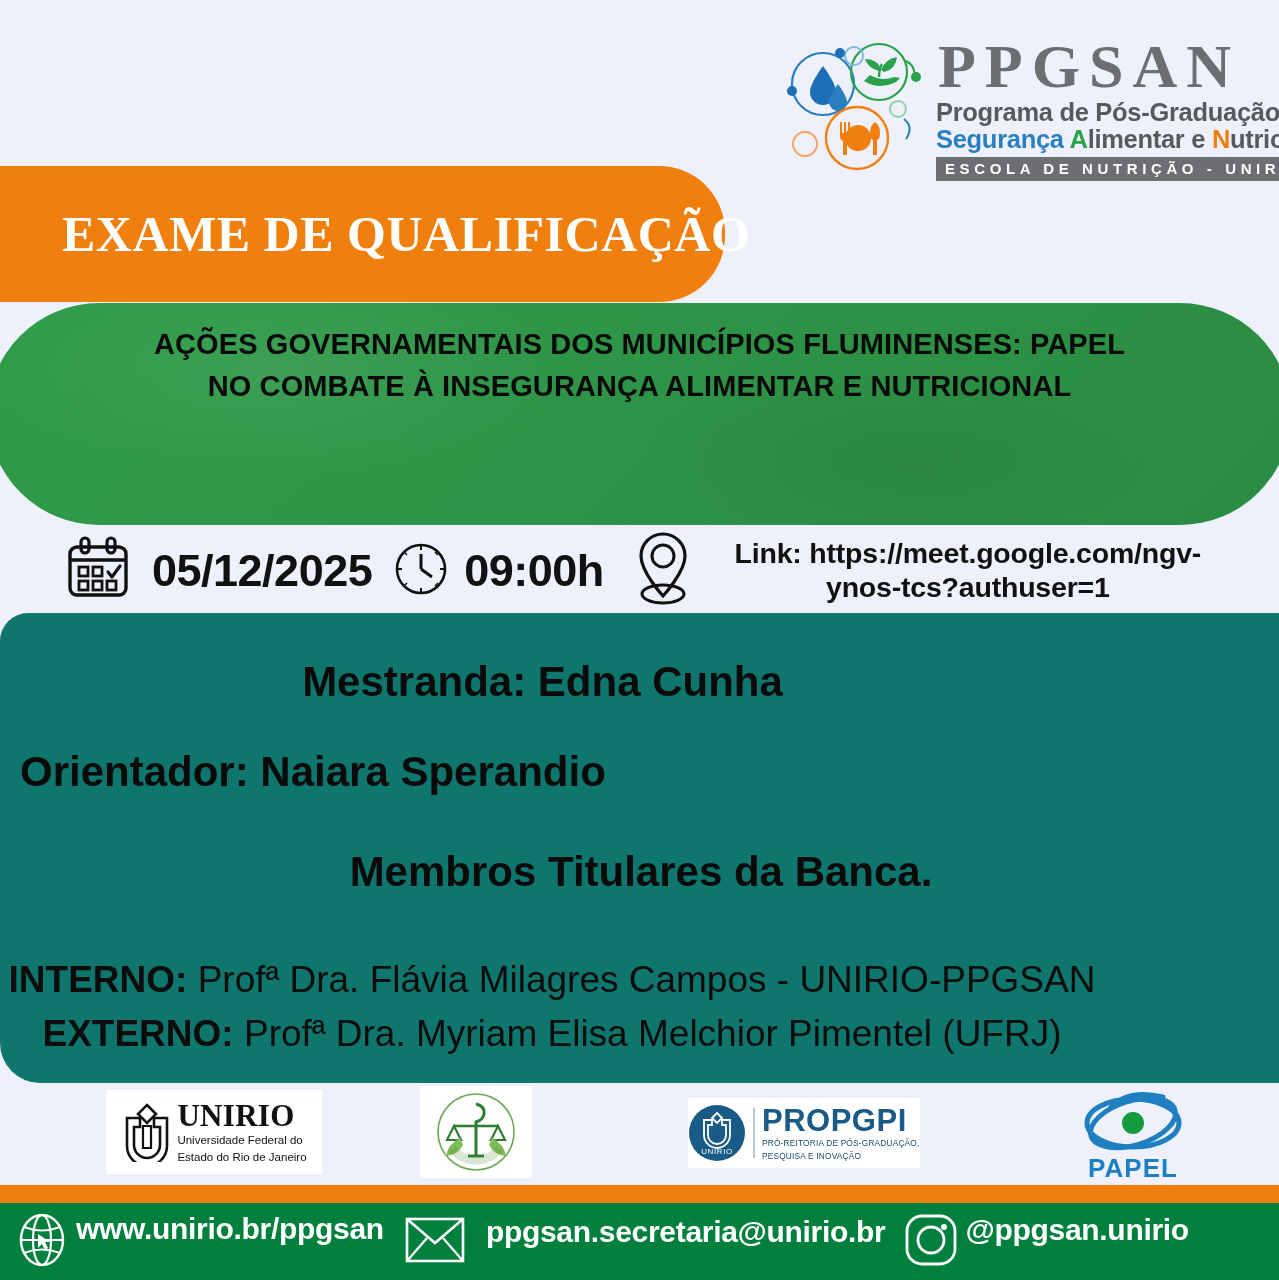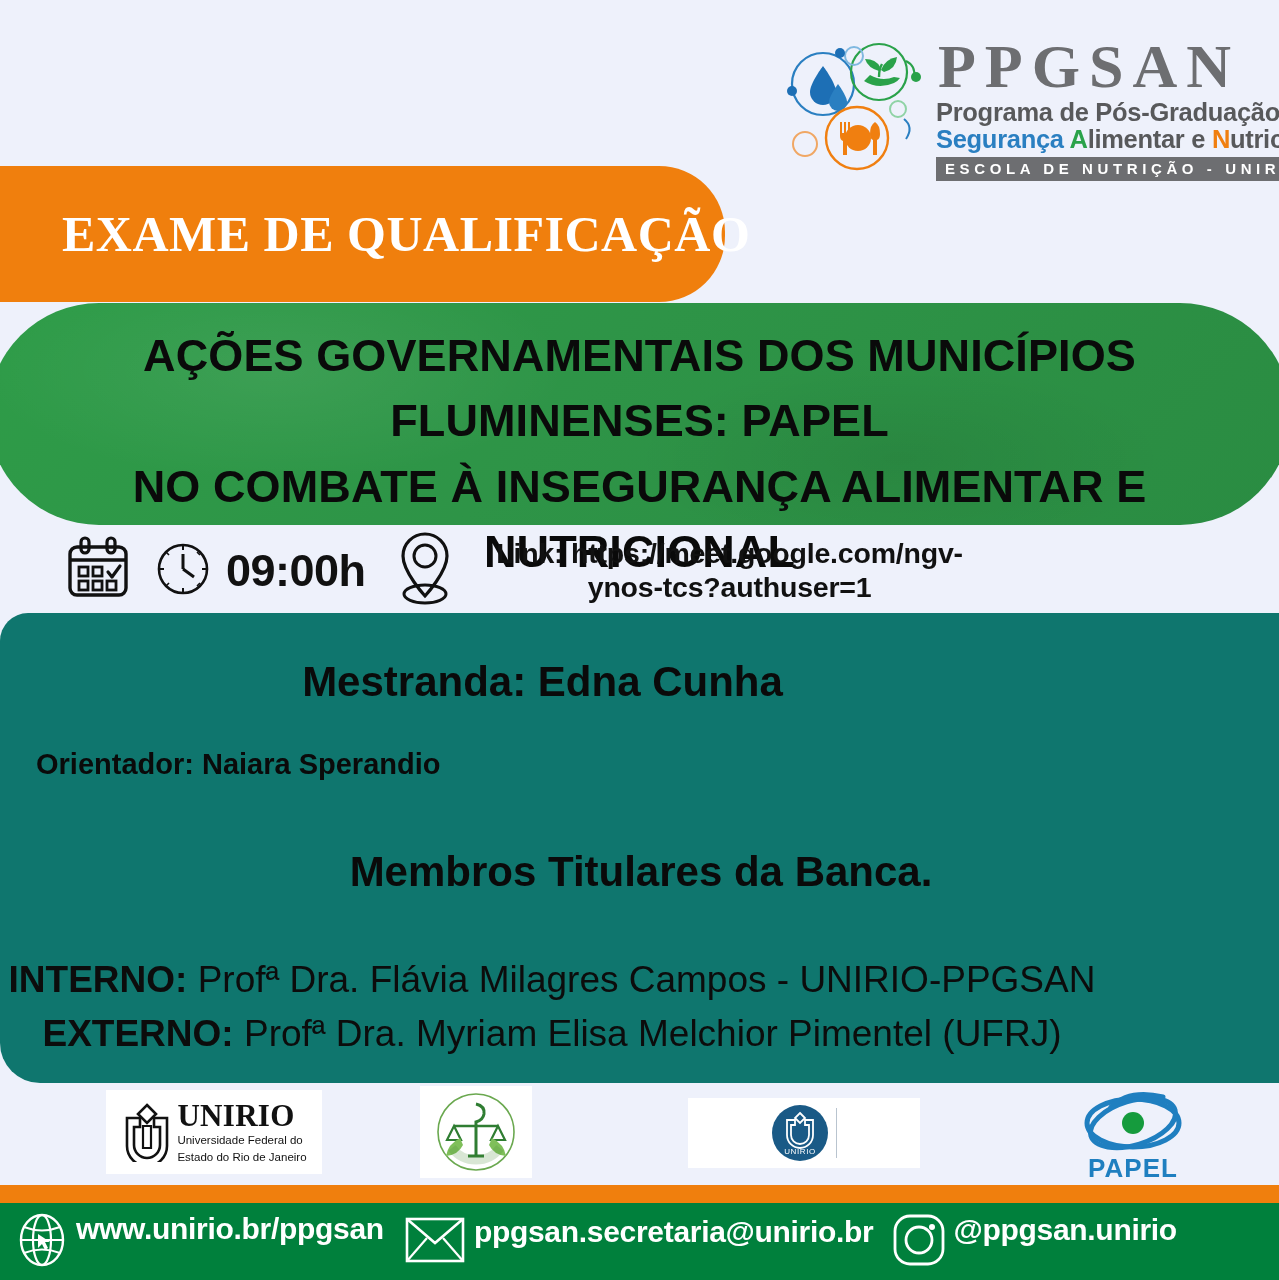--- a/index.html
+++ b/index.html
@@ -59,21 +59,21 @@
     position:absolute;left:-12px;top:303px;width:1303px;height:222px;
     background:
       radial-gradient(ellipse 420px 160px at 22% 30%, rgba(255,255,255,0.07), rgba(0,0,0,0) 70%),
       radial-gradient(ellipse 380px 140px at 70% 70%, rgba(0,0,0,0.07), rgba(0,0,0,0) 70%),
       linear-gradient(135deg,#2e9c48 0%,#2e9447 45%,#2a8c42 100%);
     border-radius:112px;
     display:flex;align-items:flex-start;justify-content:center;
   }
   .green-title{
     margin-top:20px;text-align:center;color:#0a0a0a;font-weight:700;
-    font-size:45px;line-height:1.45;letter-spacing:0.1px;width:1230px;
+    font-size:29px;line-height:1.45;letter-spacing:0.1px;width:1230px;
   }
 
   
   .info-row{
     position:absolute;left:0;top:525px;width:1279px;height:92px;
     display:flex;align-items:center;
   }
   .info-item{display:flex;align-items:center;}
   .ic{flex:0 0 auto;}
   .info-text{
@@ -84,21 +84,21 @@
     text-align:center;width:520px;letter-spacing:-0.2px;
   }
 
   
   .blue-panel{
     position:absolute;left:0;top:613px;width:1279px;height:470px;
     background:#0f766e;border-radius:28px 0 0 40px;
   }
   .name-line{color:#0a0a0a;font-weight:700;}
   .mestranda{position:absolute;left:0;top:45px;width:1085px;text-align:center;font-size:42px;}
-  .orientador{position:absolute;left:36px;top:135px;font-size:29px;}
+  .orientador{position:absolute;left:20px;top:135px;font-size:42px;}
   .membros{position:absolute;left:0;top:235px;width:1282px;text-align:center;font-size:42px;}
   .banca{position:absolute;left:0;top:340px;width:1104px;text-align:center;}
   .banca-line{font-size:37px;color:#0c0c0c;line-height:1.47;white-space:nowrap;}
   .banca-line b{font-weight:700;}
   .banca-line span{font-weight:400;}
 
   
   .logo-strip{
     position:absolute;left:0;top:1083px;width:1279px;height:102px;
     background:#eef1fb;
@@ -195,20 +195,21 @@
           <rect x="19" y="4" width="8" height="15" rx="4" fill="none" stroke="#111" stroke-width="3.2"></rect>
           <rect x="45" y="4" width="8" height="15" rx="4" fill="none" stroke="#111" stroke-width="3.2"></rect>
           <rect x="17" y="33" width="9" height="9" fill="none" stroke="#111" stroke-width="2.8"></rect>
           <rect x="31" y="33" width="9" height="9" fill="none" stroke="#111" stroke-width="2.8"></rect>
           <path d="M46 38 l4 5 l8 -11" fill="none" stroke="#111" stroke-width="3.2" stroke-linecap="round" stroke-linejoin="round"></path>
           <rect x="17" y="47" width="9" height="9" fill="none" stroke="#111" stroke-width="2.8"></rect>
           <rect x="31" y="47" width="9" height="9" fill="none" stroke="#111" stroke-width="2.8"></rect>
           <rect x="45" y="47" width="9" height="9" fill="none" stroke="#111" stroke-width="2.8"></rect>
         </svg>
       </span>
+      <span class="info-text" style="margin-left:18px;">05/12/2025</span>
     </div>
 
     <div class="info-item" style="margin-left:18px;">
       <span class="ic">
         <svg width="62" height="62" viewBox="0 0 62 62">
           <circle cx="31" cy="31" r="24" fill="none" stroke="#111" stroke-width="2.6"></circle>
           <line x1="31" y1="31" x2="31" y2="16" stroke="#111" stroke-width="3"></line>
           <line x1="31" y1="31" x2="42" y2="39" stroke="#111" stroke-width="3"></line>
           <line x1="31" y1="7" x2="31" y2="12" stroke="#111" stroke-width="2"></line>
           <line x1="31" y1="50" x2="31" y2="55" stroke="#111" stroke-width="2"></line>
@@ -279,20 +280,25 @@
 
   <div class="logo-box propgpi-box">
     <div class="propgpi-inner">
       <svg width="58" height="58" viewBox="0 0 58 58">
         <circle cx="29" cy="29" r="28" fill="#1a5a86"></circle>
         <path d="M29 9 l5 5 l-5 5 l-5 -5 Z" fill="none" stroke="#ffffff" stroke-width="1.8"></path>
         <path d="M16 16 h8 v5 h-4 v10 a9 9 0 0 0 18 0 v-10 h-4 v-5 h8 v15 a13 13 0 0 1 -26 0 Z" fill="none" stroke="#ffffff" stroke-width="1.8"></path>
         <text x="29" y="50" text-anchor="middle" fill="#ffffff" font-size="8" font-family="Liberation Sans, sans-serif" letter-spacing="0.6">UNIRIO</text>
       </svg>
       <div class="propgpi-divider"></div>
+      <div class="propgpi-txt">
+        <div class="propgpi-name">PROPGPI</div>
+        <div class="propgpi-sub">PRÓ-REITORIA DE PÓS-GRADUAÇÃO,</div>
+        <div class="propgpi-sub">PESQUISA E INOVAÇÃO</div>
+      </div>
     </div>
   </div>
 
   <div class="logo-box capes-box">
     <div class="capes-inner">
       <svg width="132" height="66" viewBox="0 0 132 66">
         <ellipse cx="66" cy="34" rx="46" ry="24" fill="none" stroke="#1f7fc0" stroke-width="5"></ellipse>
         <ellipse cx="66" cy="34" rx="44" ry="22" fill="none" stroke="#1f7fc0" stroke-width="5" transform="rotate(-17 66 34)"></ellipse>
         <path d="M96 8 q-34 -8 -52 10" fill="none" stroke="#1f7fc0" stroke-width="5" stroke-linecap="round"></path>
         <circle cx="66" cy="34" r="11" fill="#159b3d"></circle>
@@ -312,21 +318,21 @@
           <ellipse cx="26" cy="28" rx="9" ry="25" fill="none" stroke="#fff" stroke-width="2.2"></ellipse>
           <line x1="5" y1="28" x2="47" y2="28" stroke="#fff" stroke-width="2.2"></line>
           <path d="M8 15 q18 7 36 0" fill="none" stroke="#fff" stroke-width="2"></path>
           <path d="M8 41 q18 -7 36 0" fill="none" stroke="#fff" stroke-width="2"></path>
           <path d="M22 22 l0 14 l4 -4 l3 6 l3 -2 l-3 -6 l5 0 Z" fill="#fff"></path>
         </svg>
       </span>
       <span class="foot-text" style="margin-left:8px;">www.unirio.br/ppgsan</span>
     </div>
 
-    <div class="foot-item" style="margin-left:20px;">
+    <div class="foot-item" style="margin-left:20px;gap:12px;">
       <span>
         <svg width="62" height="50" viewBox="0 0 62 50">
           <rect x="3" y="4" width="56" height="42" fill="none" stroke="#fff" stroke-width="2.6"></rect>
           <path d="M3 4 L31 28 L59 4" fill="none" stroke="#fff" stroke-width="2.6"></path>
           <path d="M3 46 L23 23" fill="none" stroke="#fff" stroke-width="2.2"></path>
           <path d="M59 46 L39 23" fill="none" stroke="#fff" stroke-width="2.2"></path>
         </svg>
       </span>
       <span class="foot-text" style="margin-left:8px;">ppgsan.secretaria@unirio.br</span>
     </div>

